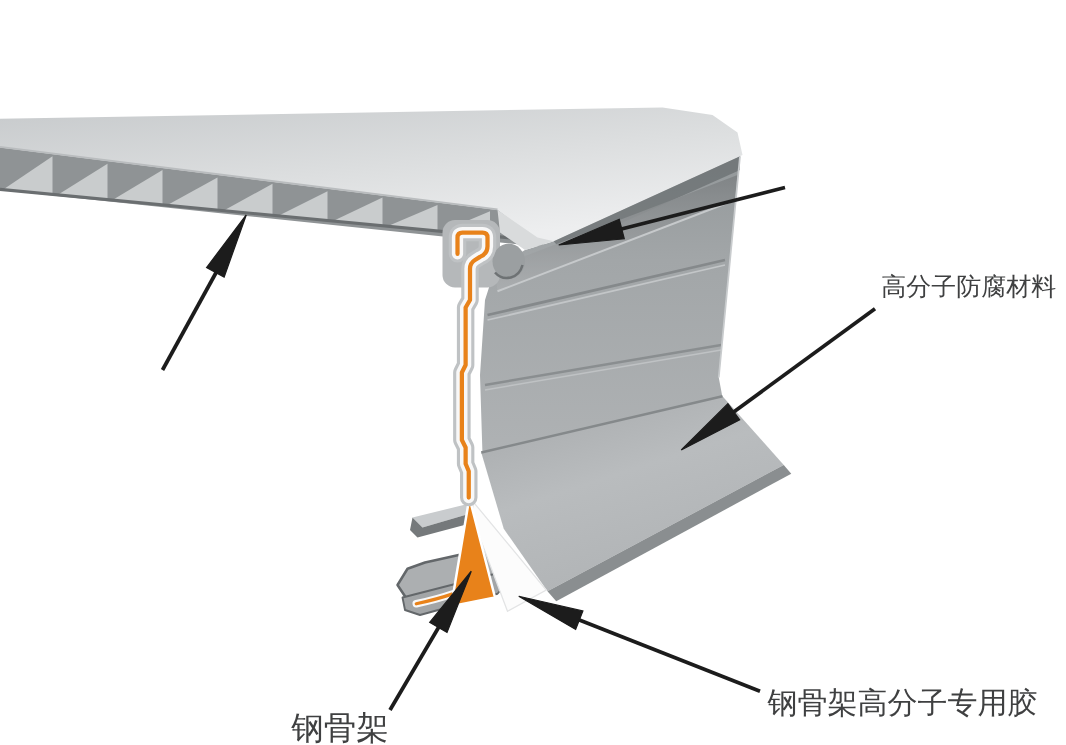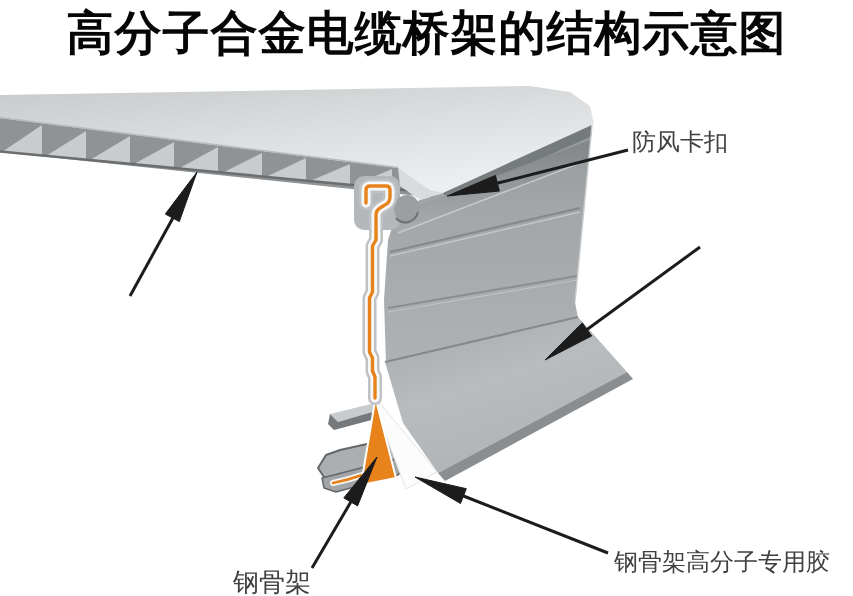--- a/index.html
+++ b/index.html
@@ -16,21 +16,20 @@
   .lbl-anticorr{left:705px;top:216px;font-size:20px;}
   .lbl-skeleton{left:233px;top:565px;font-size:26px;}
   .lbl-adhesive{left:614px;top:546px;font-size:24px;}
   svg{position:absolute;left:0;top:0;}
 </style>
 </head>
 <body>
 
 <div class="stage">
 
-  <div class="title">高分子合金电缆桥架的结构示意图</div>
 
   <svg width="853" height="596" viewBox="0 0 853 596">
     <defs>
       <linearGradient id="plateGrad" x1="0" y1="0" x2="0.6" y2="1">
         <stop offset="0" stop-color="#C7CACC"></stop>
         <stop offset="0.55" stop-color="#DCDEDF"></stop>
         <stop offset="1" stop-color="#EDEEEF"></stop>
       </linearGradient>
       <linearGradient id="railGrad" x1="0" y1="0" x2="0" y2="1">
         <stop offset="0" stop-color="#93989A"></stop>
@@ -137,16 +136,16 @@
         <line x1="312" y1="568" x2="352" y2="500" stroke-width="3"></line>
         <polygon points="377,457 357.6,505.9 343.8,497.9"></polygon>
       </g>
       <g>
         <line x1="608" y1="553" x2="461" y2="495" stroke-width="3"></line>
         <polygon points="415,477 466.3,488.7 460.5,503.5"></polygon>
       </g>
     </g>
   </svg>
 
-  <div class="lbl lbl-clip">防风卡扣</div>
+  <div class="lbl lbl-anticorr">高分子防腐材料</div>
   <div class="lbl lbl-skeleton">钢骨架</div>
   <div class="lbl lbl-adhesive">钢骨架高分子专用胶</div>
 </div>
 
 </body></html>

